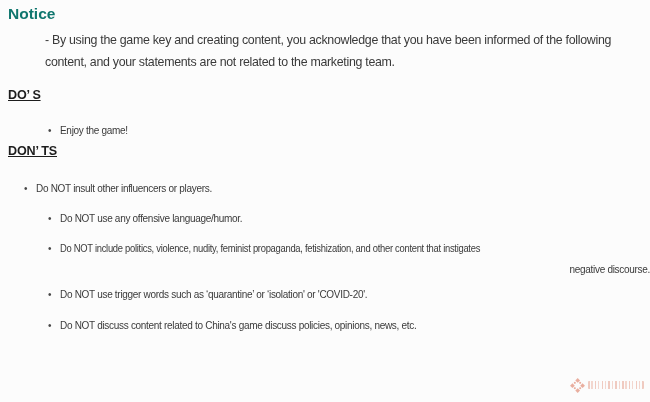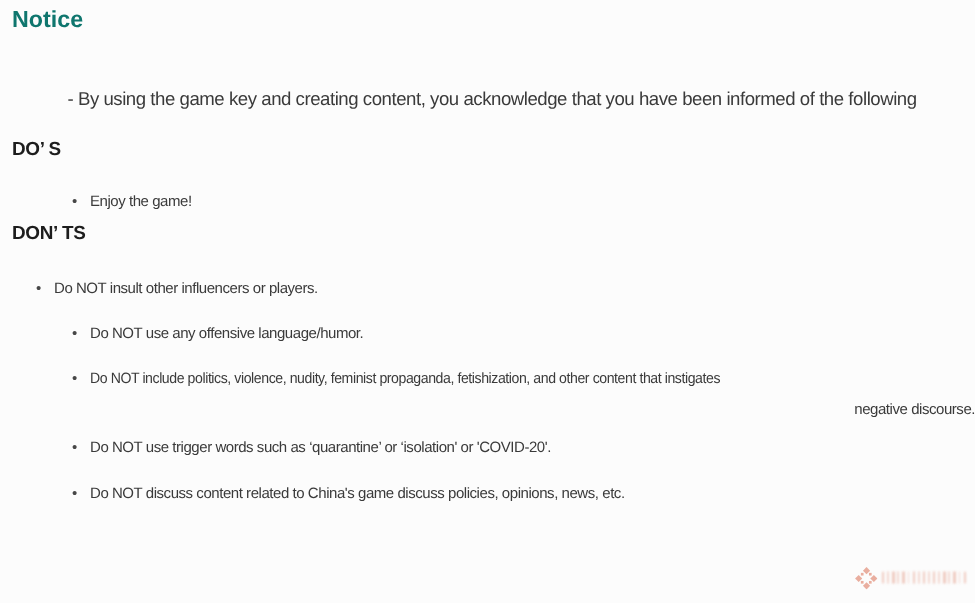--- a/index.html
+++ b/index.html
@@ -13,30 +13,30 @@
 
   .h1{
     margin:0 0 0 8px;
     font-size:15.5px;line-height:19px;font-weight:bold;
     color:#0f766e;letter-spacing:0;
   }
   .h1.notice{margin-top:4px;}
   .h1.dd{margin-top:32px;}
 
   .para{
-    margin:32px 0 0 45px;
+    margin:6px 0 0 45px;
     font-size:12.4px;line-height:22px;letter-spacing:-0.3px;
     color:#3a3a3a;
   }
   .para .line{display:block;white-space:nowrap;}
 
   .h2{
     margin:0 0 0 8px;
     font-size:12.6px;line-height:15px;font-weight:bold;
-    color:#1d1d1d;letter-spacing:-0.2px;
+    color:#1d1d1d;text-decoration:underline;letter-spacing:-0.2px;
   }
   .h2.dos{margin-top:15px;}
   .h2.donts{margin-top:3px;}
 
   .item{
     margin:0 0 0 48px;
     font-size:10px;line-height:21px;letter-spacing:-0.3px;
     color:#3a3a3a;
   }
   .item.enjoy{margin-top:17px;}
@@ -67,20 +67,21 @@
 </style>
 </head>
 <body>
 
 <div class="doc">
 
   <div class="h1 notice">Notice</div>
 
   <div class="para">
     <span class="line">- By using the game key and creating content, you acknowledge that you have been informed of the following</span>
+    <span class="line">content, and your statements are not related to the marketing team.</span>
   </div>
 
 
   <div class="h2 dos">DO’ S</div>
 
   <div class="item enjoy">
     <span class="bullet">•</span><span class="t">Enjoy the game!</span>
   </div>
 
   <div class="h2 donts">DON’ TS</div>

